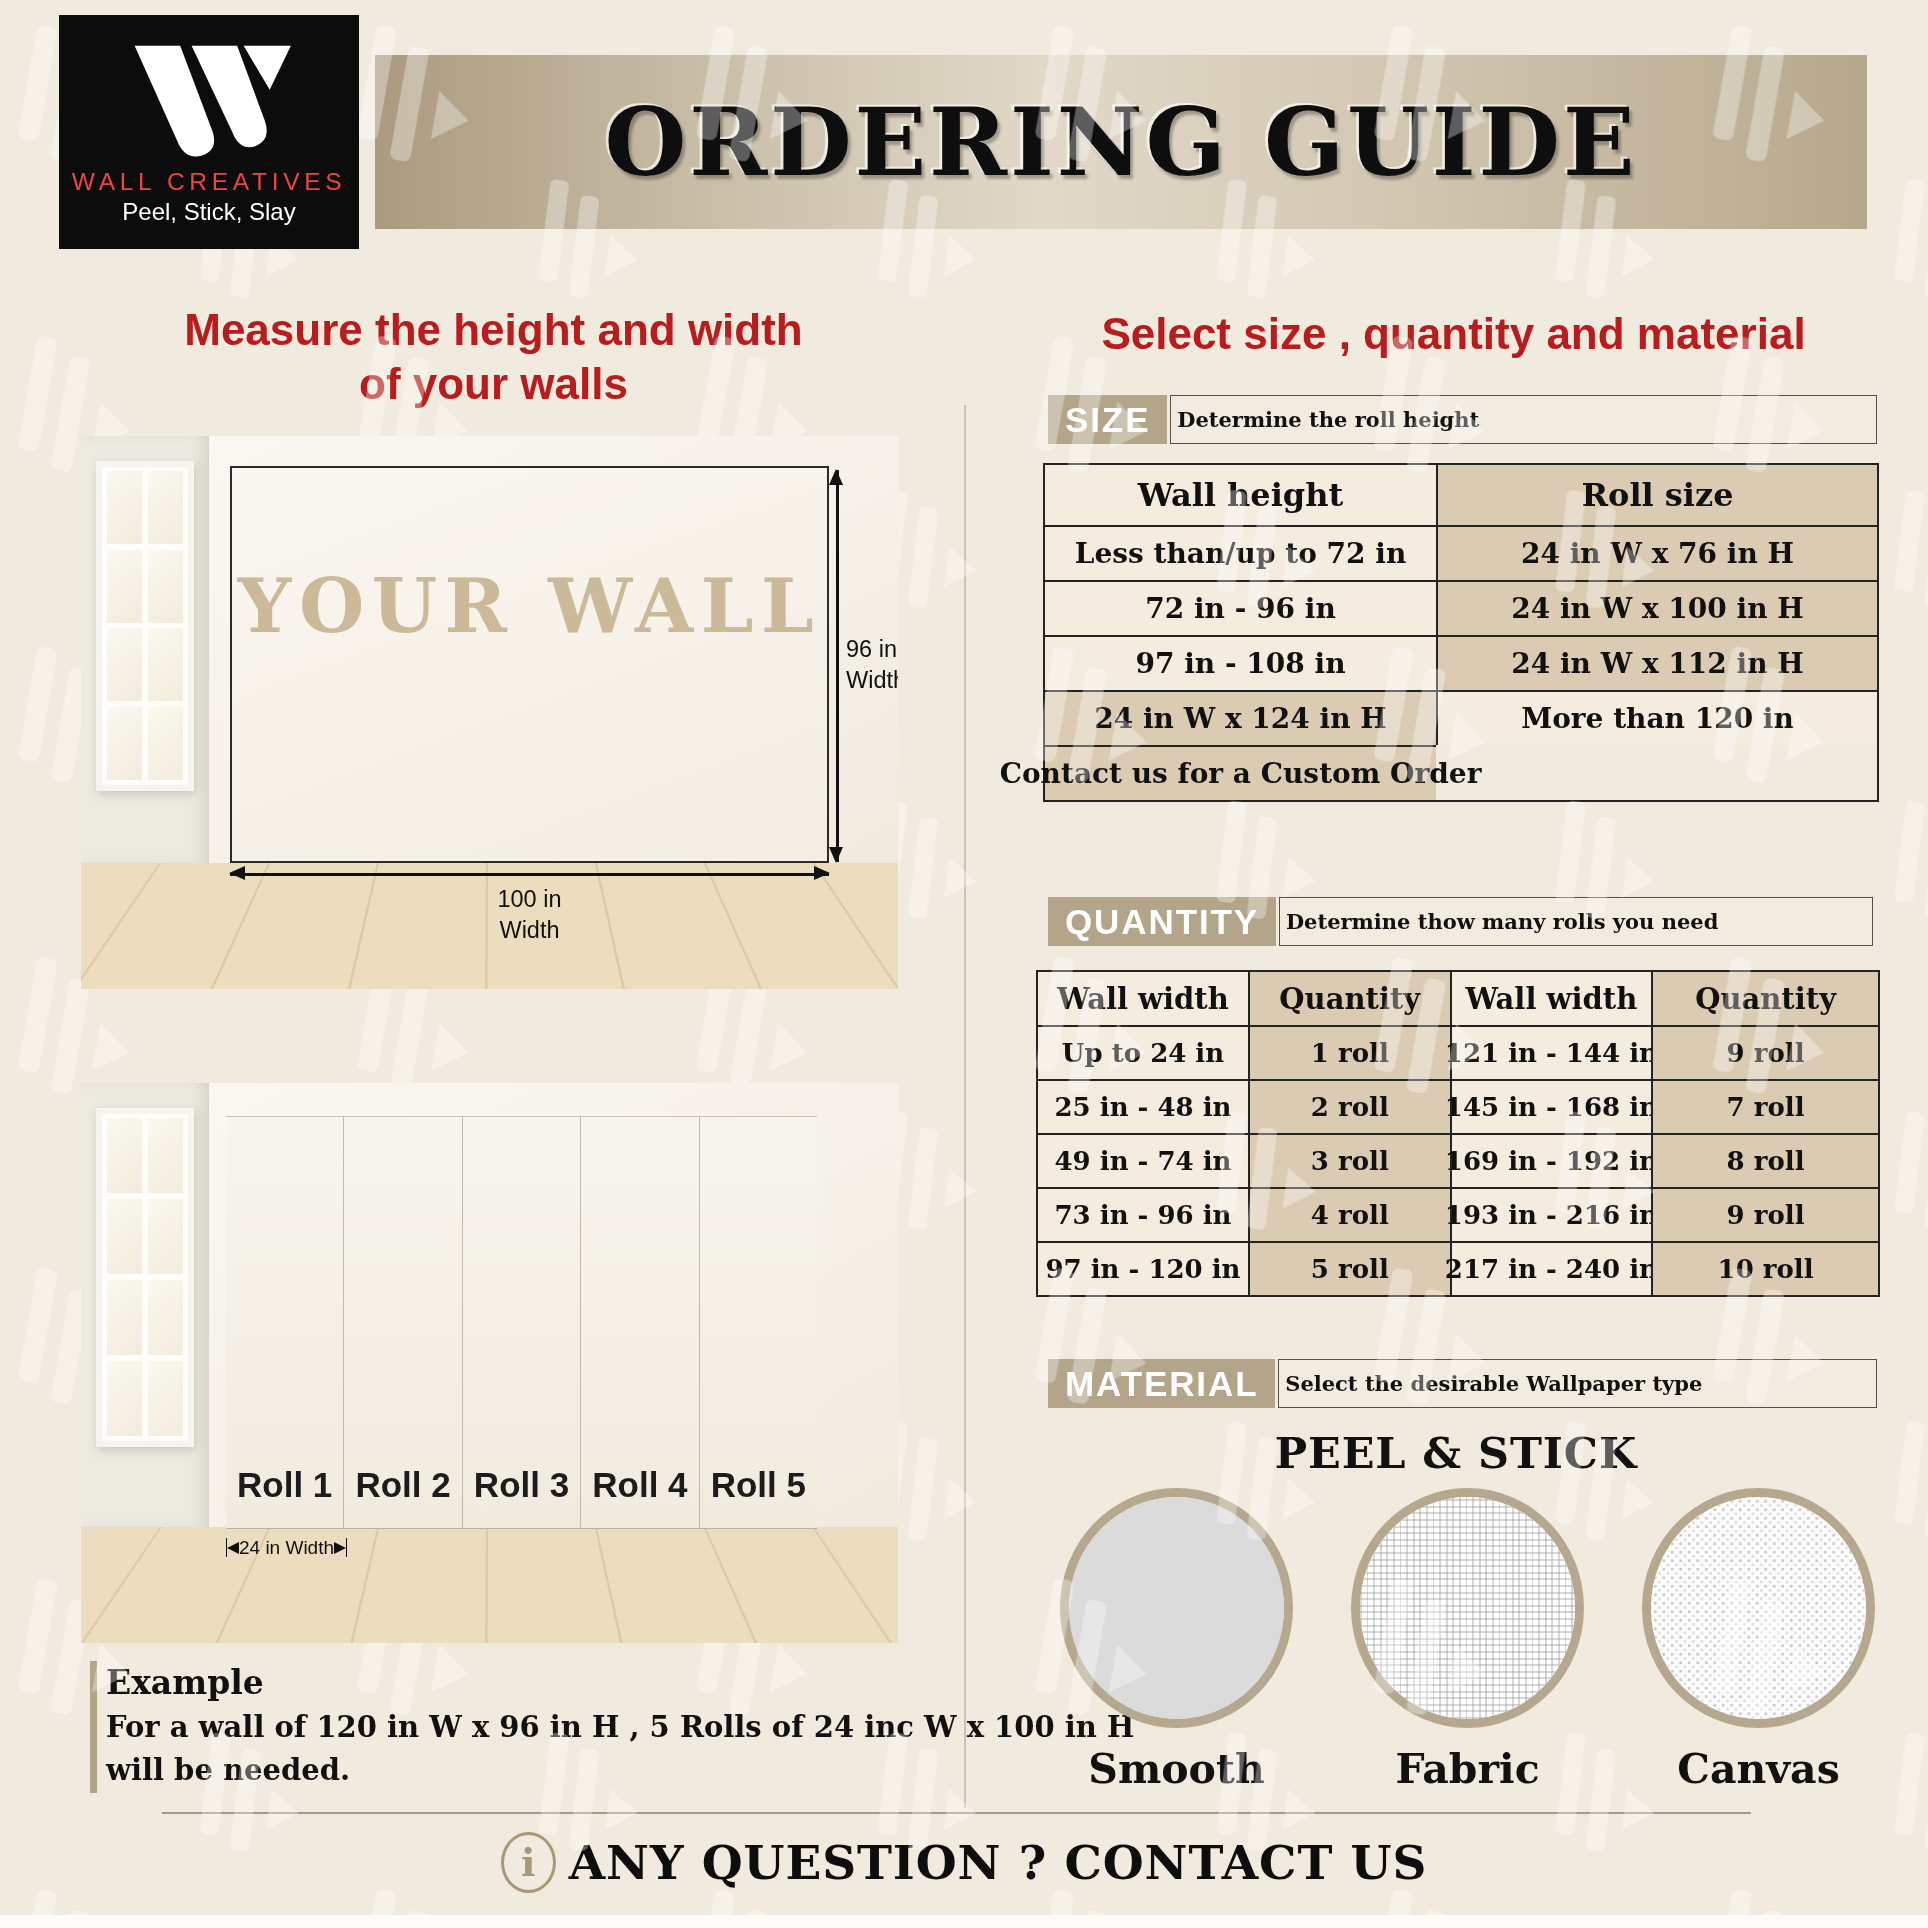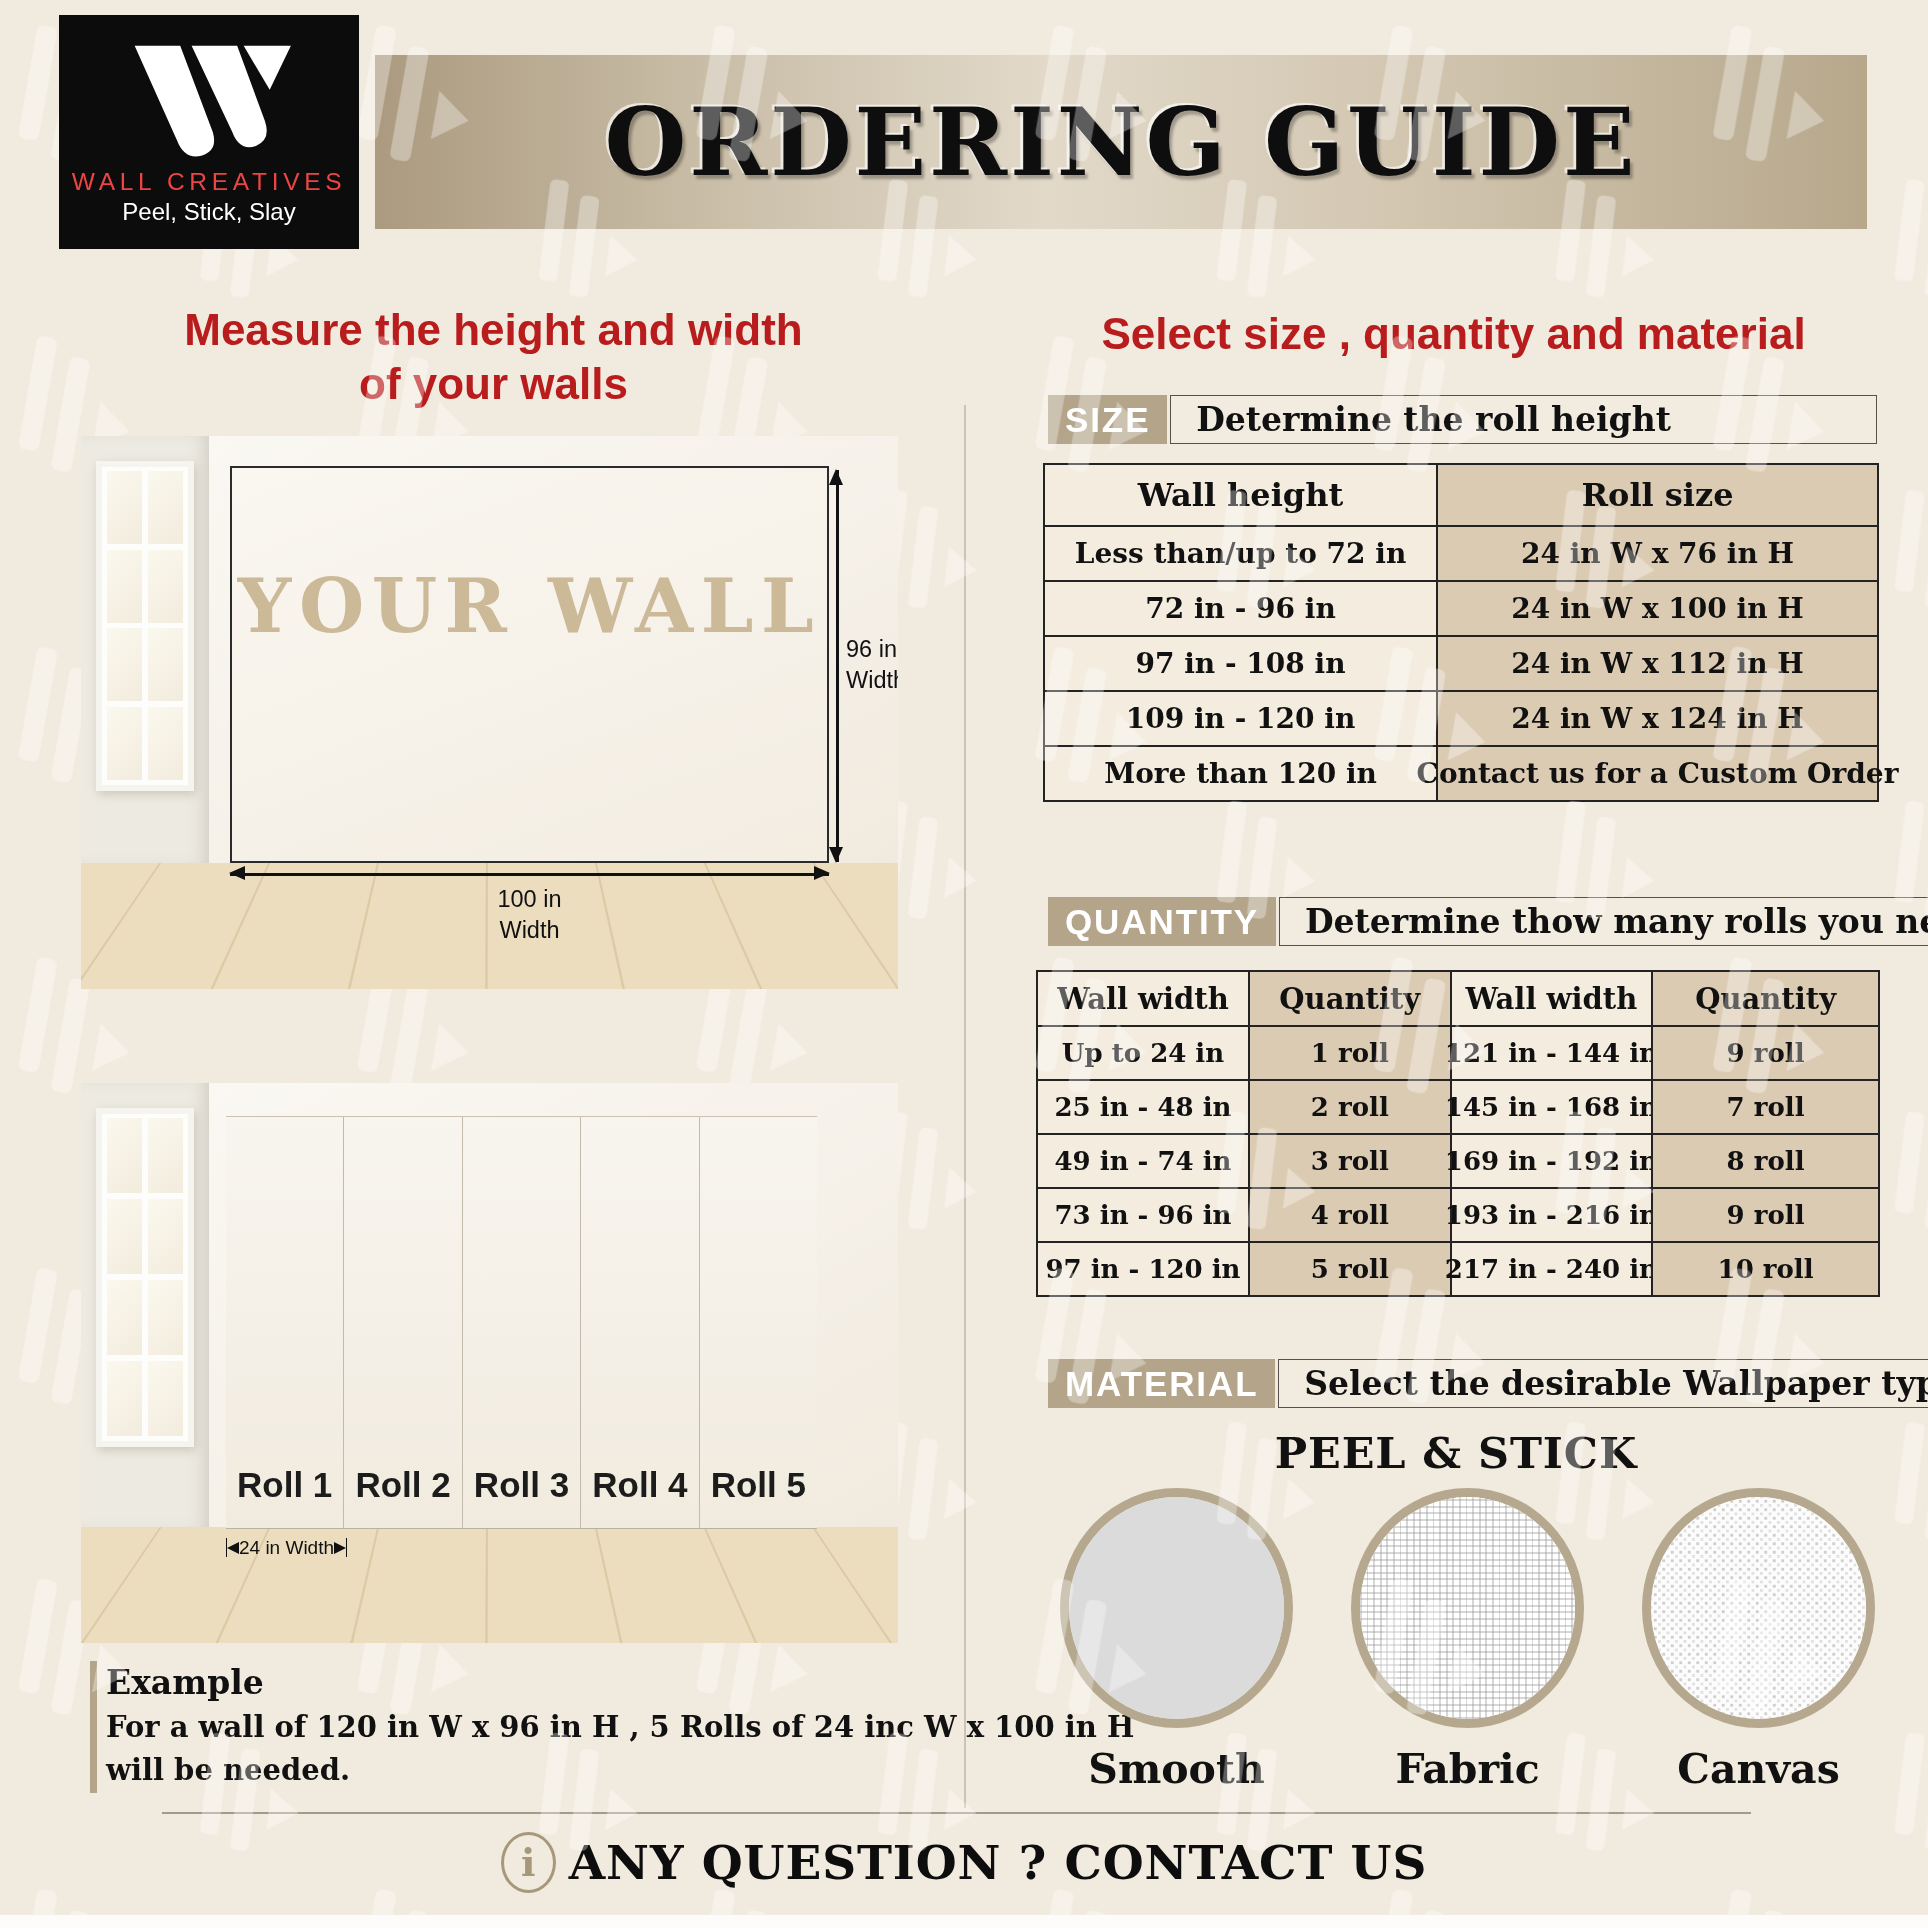--- a/index.html
+++ b/index.html
@@ -26,21 +26,21 @@
   
   .col-heading{position:absolute;z-index:1;text-align:center;font-weight:bold;font-size:44px;line-height:1.22;color:#b91c1c;}
   .col-heading.left{left:85px;top:303px;width:817px;}
   .col-heading.right{left:1023px;top:307px;width:861px;}
   .v-divider{position:absolute;left:964px;top:405px;width:1.9px;height:1403px;background:#cbc4b6;z-index:1;}
   
   .sec-bar{position:absolute;z-index:1;display:flex;align-items:stretch;height:49px;}
   .sec-badge{background:#b3a48a;color:#fff;font-weight:bold;font-size:35px;letter-spacing:1.9px;
     display:flex;align-items:center;padding:0 17px;}
   .sec-title{background:#f2ebdf;border:1.9px solid #55504a;margin-left:2.8px;flex:1;
-    display:flex;align-items:center;padding:0 25px;font-family:"DejaVu Serif",serif;font-weight:bold;font-size:33px;white-space:nowrap;}
+    display:flex;align-items:center;padding:0 6px;font-family:"DejaVu Serif",serif;font-weight:bold;font-size:21px;white-space:nowrap;}
   
   .tbl{position:absolute;z-index:1;display:grid;border:2.8px solid #232323;}
   .tbl>div{display:flex;align-items:center;justify-content:center;text-align:center;
     font-family:"DejaVu Serif",serif;font-weight:bold;border-top:2.8px solid #232323;border-left:2.8px solid #232323;white-space:nowrap;}
   .tbl .cream{background:#f3ecdf;}
   .tbl .tan{background:#dccbb3;}
   .size-tbl{left:1043px;top:463px;width:832px;grid-template-columns:47% 53%;grid-template-rows:60px repeat(5,55px);}
   .size-tbl>div{font-size:28px;}
   .size-tbl>div:nth-child(-n+2){border-top:none;}
   .size-tbl>div:nth-child(2n+1){border-left:none;}
@@ -255,21 +255,20 @@
   </div>
   <div class="tbl size-tbl">
     <div class="hdr cream">Wall height</div>
     <div class="hdr tan">Roll size</div>
     <div class="cream">Less than/up to 72 in</div>
     <div class="tan">24 in W x 76 in H</div>
     <div class="cream">72 in - 96 in</div>
     <div class="tan">24 in W x 100 in H</div>
     <div class="cream">97 in - 108 in</div>
     <div class="tan">24 in W x 112  in H</div>
-    <div class="cream">109 in - 120 in</div>
     <div class="tan">24 in W x 124 in H</div>
     <div class="cream">More than 120 in</div>
     <div class="tan">Contact us for a Custom Order</div>
   </div>
 
   <div class="sec-bar" style="left:1048px;top:897px;width:825px;">
     <div class="sec-badge">QUANTITY</div>
     <div class="sec-title">Determine thow many rolls you need</div>
   </div>
   <div class="tbl qty-tbl">

